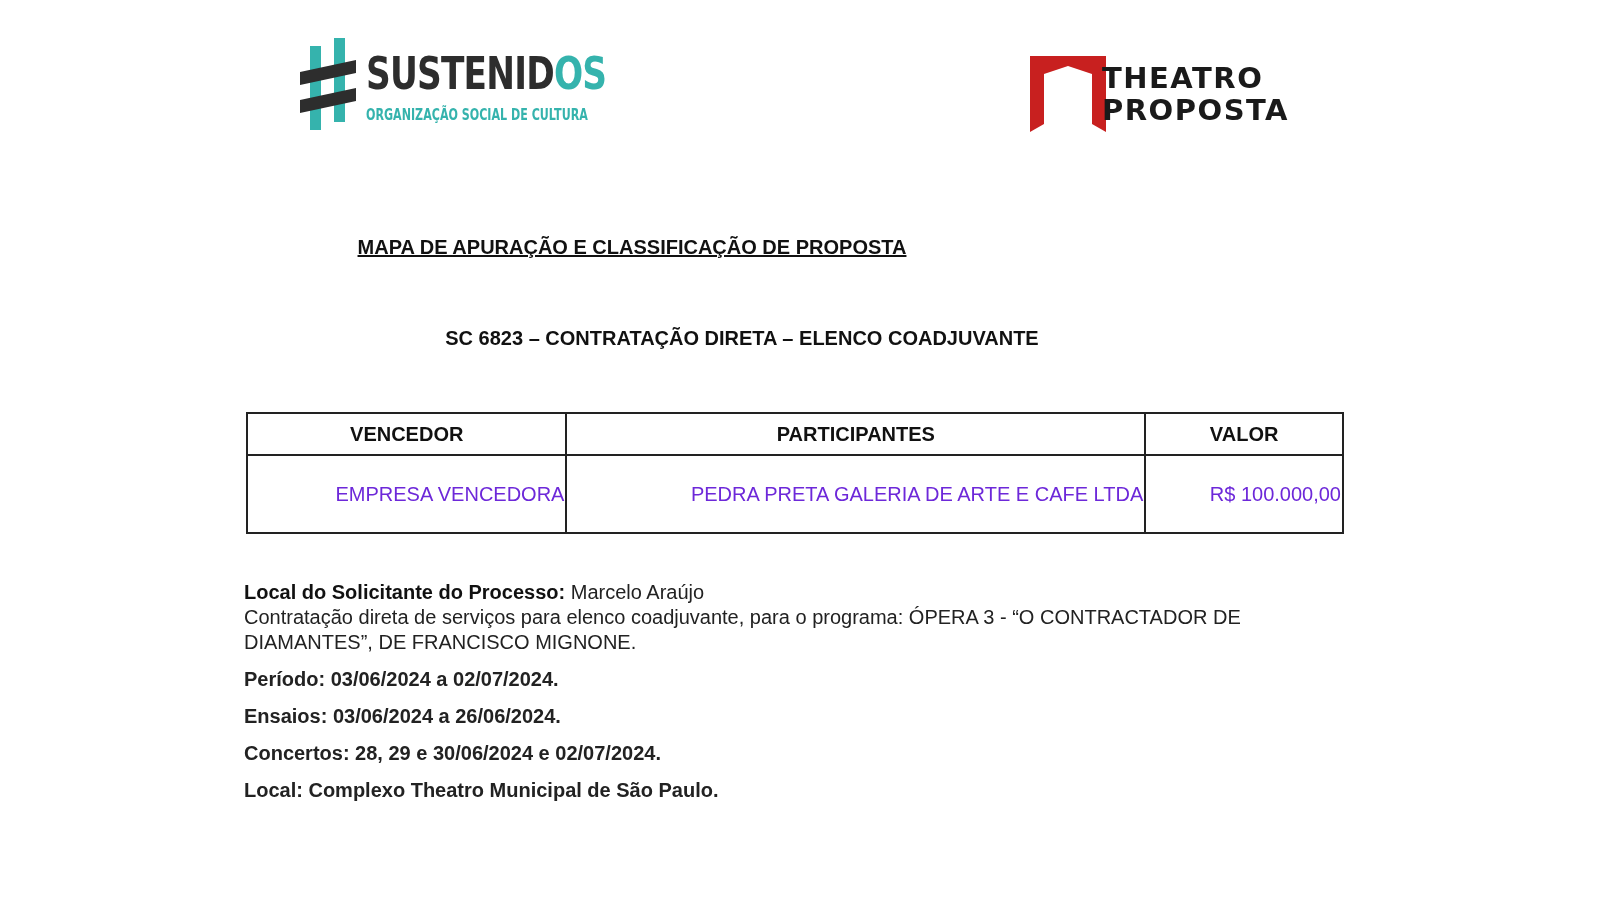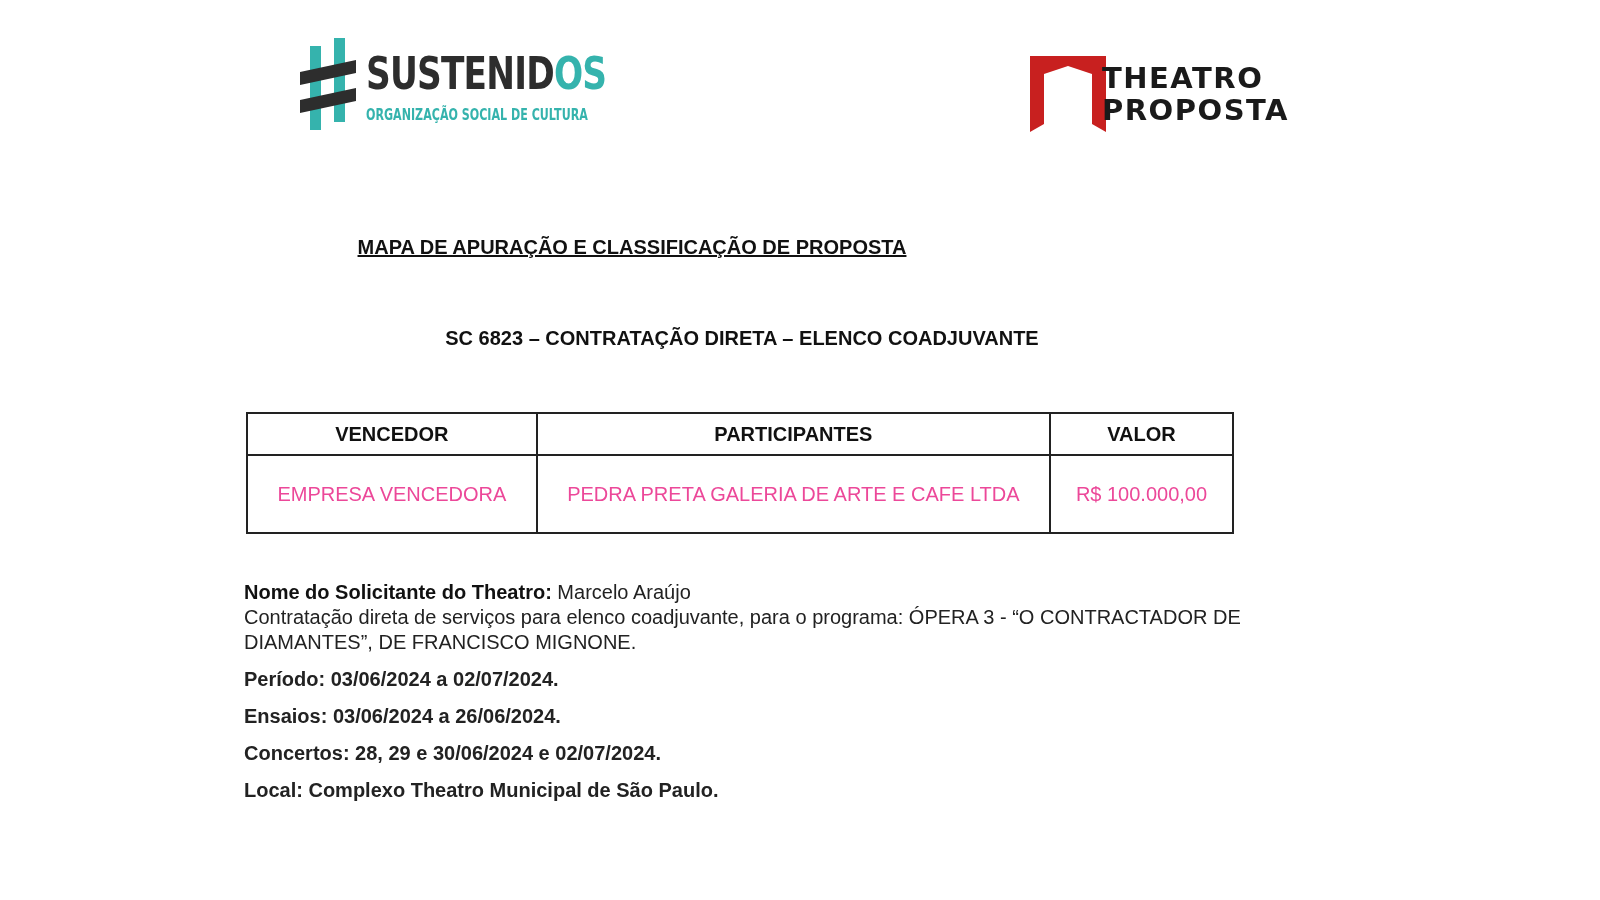--- a/index.html
+++ b/index.html
@@ -7,24 +7,24 @@
     .logo-left { position: absolute; left: 300px; top: 38px; width: 300px; height: 92px; }
     .logo-left .hash { position: absolute; left: 0; top: 0; width: 60px; height: 92px; }
     .logo-left .brand { position: absolute; left: 66px; top: 10px; font-family: "DejaVu Sans", sans-serif; font-weight: bold; font-size: 44px; letter-spacing: -1px; color: #2d2d2d; transform: scaleX(0.78); transform-origin: left top; white-space: nowrap; }
     .logo-left .brand .accent { color: #35b3ad; }
     .logo-left .tagline { position: absolute; left: 66px; top: 68px; font-family: "DejaVu Sans", sans-serif; font-weight: bold; font-size: 15px; color: #35b3ad; transform: scaleX(0.74); transform-origin: left top; white-space: nowrap; }
     .logo-right { position: absolute; left: 1030px; top: 56px; width: 300px; height: 80px; }
     .logo-right .arch { position: absolute; left: 0; top: 0; width: 76px; height: 76px; }
     .logo-right .name { position: absolute; left: 72px; top: 6px; font-family: "DejaVu Sans", sans-serif; font-weight: bold; font-size: 29px; line-height: 32px; color: #1a1a1a; letter-spacing: 1.5px; }
     .title { position: absolute; left: 0; width: 1264px; top: 236px; text-align: center; font-weight: bold; font-size: 20px; text-decoration: underline; }
     .subtitle { position: absolute; left: 0; width: 1444px; top: 327px; text-align: center; font-weight: bold; font-size: 20px; margin-left: 20px; }
-    table.results { position: absolute; left: 246px; top: 412px; width: 988px; border-collapse: collapse; }
+    table.results { position: absolute; left: 246px; top: 412px; width: 1098px; border-collapse: collapse; }
     table.results th, table.results td { border: 2px solid #222; text-align: center; font-size: 20px; }
     table.results th { height: 38px; font-weight: bold; }
-    table.results td { height: 74px; color: #ec4899; }
+    table.results td { height: 74px; color: #6d28d9; text-align: right; }
     .info { position: absolute; left: 244px; top: 580px; font-size: 20px; line-height: 25px; color: #222; }
     .info .lbl { font-weight: bold; color: #111; }
     .info p { margin: 0; }
     .info .gap { margin-top: 12px; }
     .info .gap2 { margin-top: 12px; font-weight: bold; }
   </style>
 </head>
 <body>
 
 <div class="logo-left">
@@ -67,20 +67,20 @@
   <tbody>
     <tr>
       <td>EMPRESA VENCEDORA</td>
       <td>PEDRA PRETA GALERIA DE ARTE E CAFE LTDA</td>
       <td>R$ 100.000,00</td>
     </tr>
   </tbody>
 </table>
 
 <div class="info">
-  <p><span class="lbl">Nome do Solicitante do Theatro:</span><span> Marcelo Araújo</span></p>
+  <p><span class="lbl">Local do Solicitante do Processo:</span><span> Marcelo Araújo</span></p>
   <p>Contratação direta de serviços para elenco coadjuvante, para o programa: ÓPERA 3 - “O CONTRACTADOR DE</p>
   <p>DIAMANTES”, DE FRANCISCO MIGNONE.</p>
   <p class="gap2">Período: 03/06/2024 a 02/07/2024.</p>
   <p class="gap2">Ensaios: 03/06/2024 a 26/06/2024.</p>
   <p class="gap2">Concertos: 28, 29 e 30/06/2024 e 02/07/2024.</p>
   <p class="gap2">Local: Complexo Theatro Municipal de São Paulo.</p>
 </div>
 
 </body></html>

